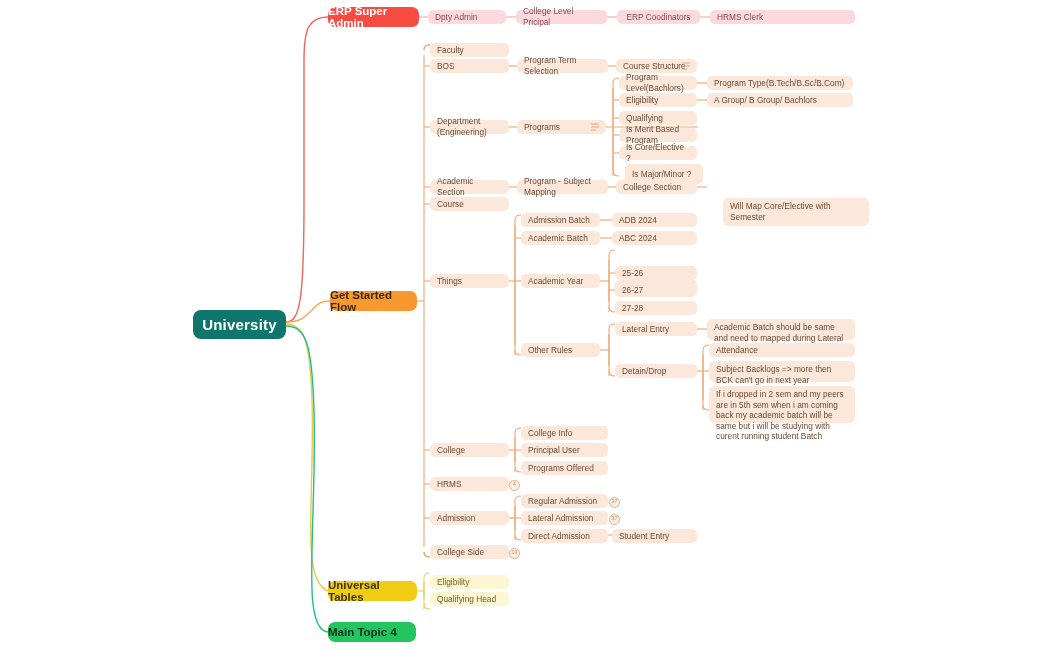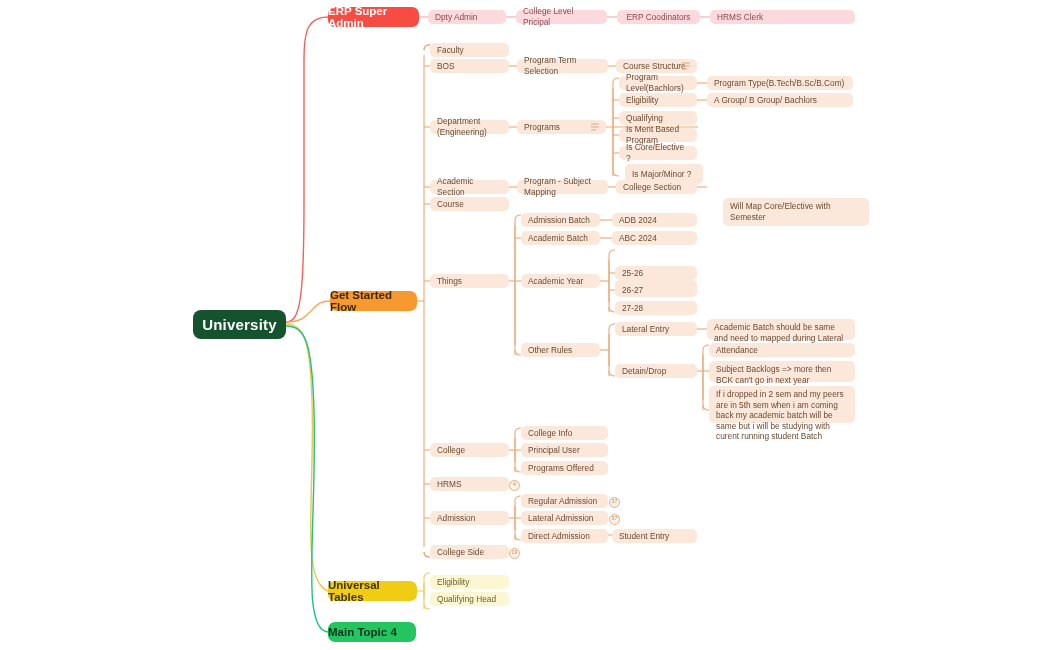--- a/index.html
+++ b/index.html
@@ -17,21 +17,21 @@
   .node{
     position:absolute;
     box-sizing:border-box;
     border-radius:6px;
     display:flex;
     align-items:center;
     white-space:pre-wrap;
   }
   
   .n-root{
-    background:#14532d;
+    background:#0f766e;
     color:#ffffff;
     font-size:15px;
     font-weight:bold;
     letter-spacing:.2px;
     justify-content:center;
     border-radius:8px;
   }
   
   .n-main{
     font-size:11.5px;

